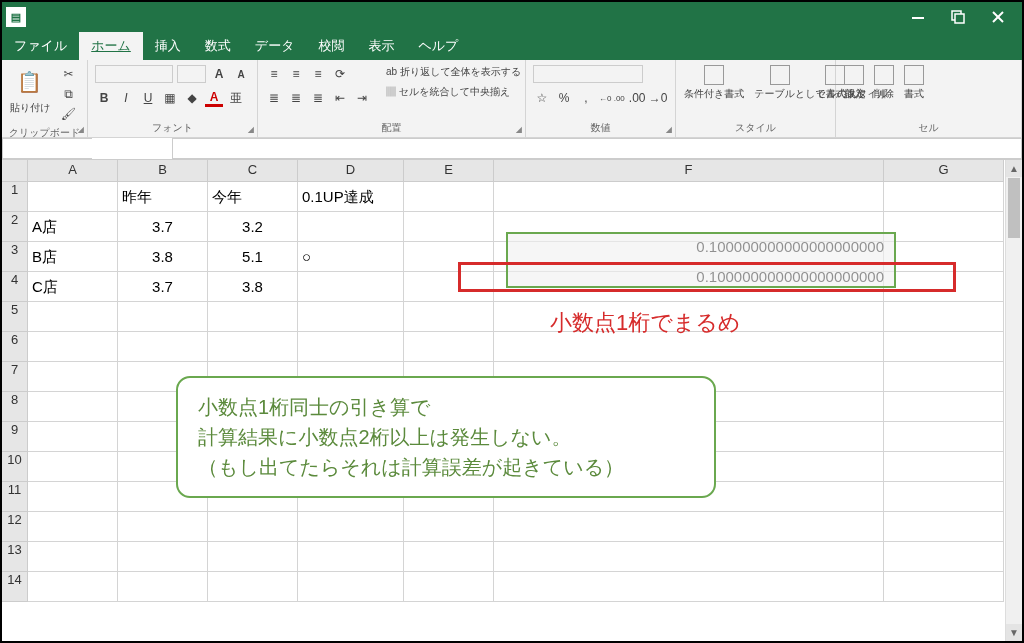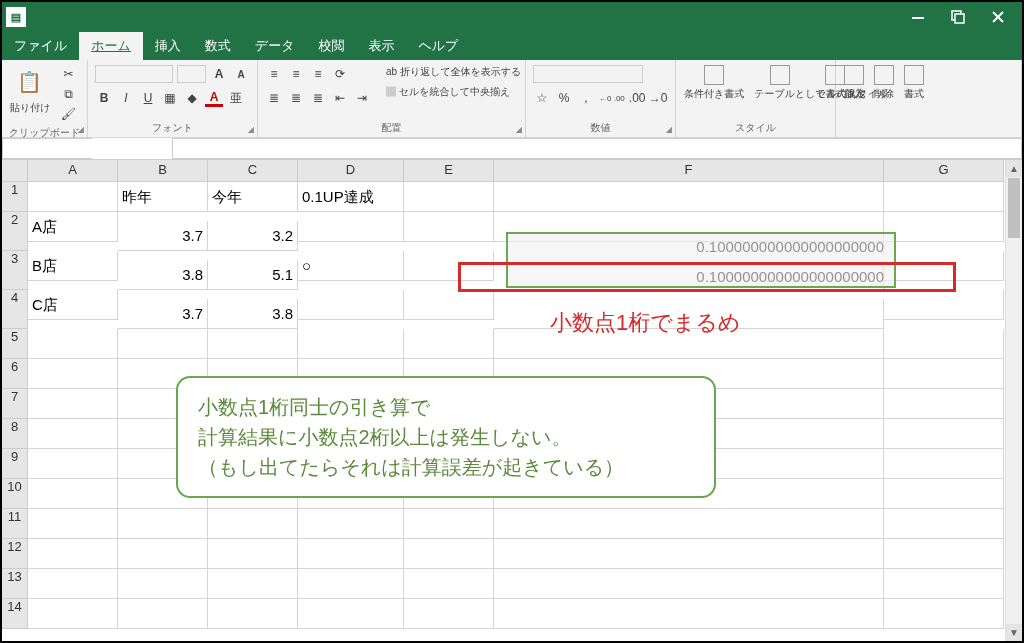--- a/index.html
+++ b/index.html
@@ -34,21 +34,21 @@
 .fbar { height: 22px; border-bottom: 1px solid #ccc; display: flex; background: #fff; }
 .namebox { width: 90px; border: 1px solid #ccc; border-right: none; font-size: 12px; padding: 2px 4px; }
 .fbox { flex: 1; border: 1px solid #ccc; font-size: 12px; padding: 2px 4px; margin-left: 80px; }
 
 
 .grid-wrap { position: relative; overflow: hidden; height: calc(643px - 30px - 28px - 78px - 22px - 4px); }
 .grid { display: grid; grid-template-columns: 26px 90px 90px 90px 106px 90px 390px 120px; }
 .hcell { background: #e6e6e6; border: 1px solid #ccc; border-top: none; border-left: none; text-align: center; font-size: 13px; color: #333; height: 22px; line-height: 20px; cursor: pointer; }
 .rcell { background: #e6e6e6; border: 1px solid #ccc; border-top: none; border-left: none; text-align: center; font-size: 13px; color: #333; cursor: pointer; }
 .cell { border-right: 1px solid #d4d4d4; border-bottom: 1px solid #d4d4d4; padding: 2px 4px; font-size: 15px; height: 30px; line-height: 26px; overflow: visible; white-space: nowrap; }
-.cell.r { text-align: right; margin-top: 9px; }
+.cell.r { text-align: center; }
 .corner { background: #e6e6e6; border: 1px solid #ccc; border-top: none; border-left: none; cursor: pointer; }
 
 
 .green-box { position: absolute; border: 2px solid #6aa84f; background: rgba(240,240,240,0.6); }
 .red-box { position: absolute; border: 3px solid #d62b2b; }
 .red-text { position: absolute; color: #d62b2b; font-size: 22px; font-weight: normal; }
 .green-callout { position: absolute; border: 2px solid #6aa84f; border-radius: 14px; background: #fff; padding: 14px 20px; color: #5b8a3c; font-size: 20px; line-height: 1.5; }
 
 .vscroll { position: absolute; right: 0; top: 0; bottom: 0; width: 17px; background: #f0f0f0; border-left: 1px solid #ddd; }
 .vscroll .thumb { position: absolute; top: 2px; left: 2px; right: 2px; height: 60px; background: #c0c0c0; cursor: pointer; }
@@ -202,20 +202,21 @@
         </div>
       <div class="rcol" style="align-items:center">
           <span class="square"></span>
           <span class="txtbtn">削除</span>
         </div>
       <div class="rcol" style="align-items:center">
           <span class="square"></span>
           <span class="txtbtn">書式</span>
         </div>
     </div>
+    <div class="label">セル</div>
   </div>
 </div>
 
 <div class="fbar">
   <input class="namebox" value="" style="">
   <input class="fbox" value="" style="">
 </div>
 
 <div class="grid-wrap">
   <div class="grid">

